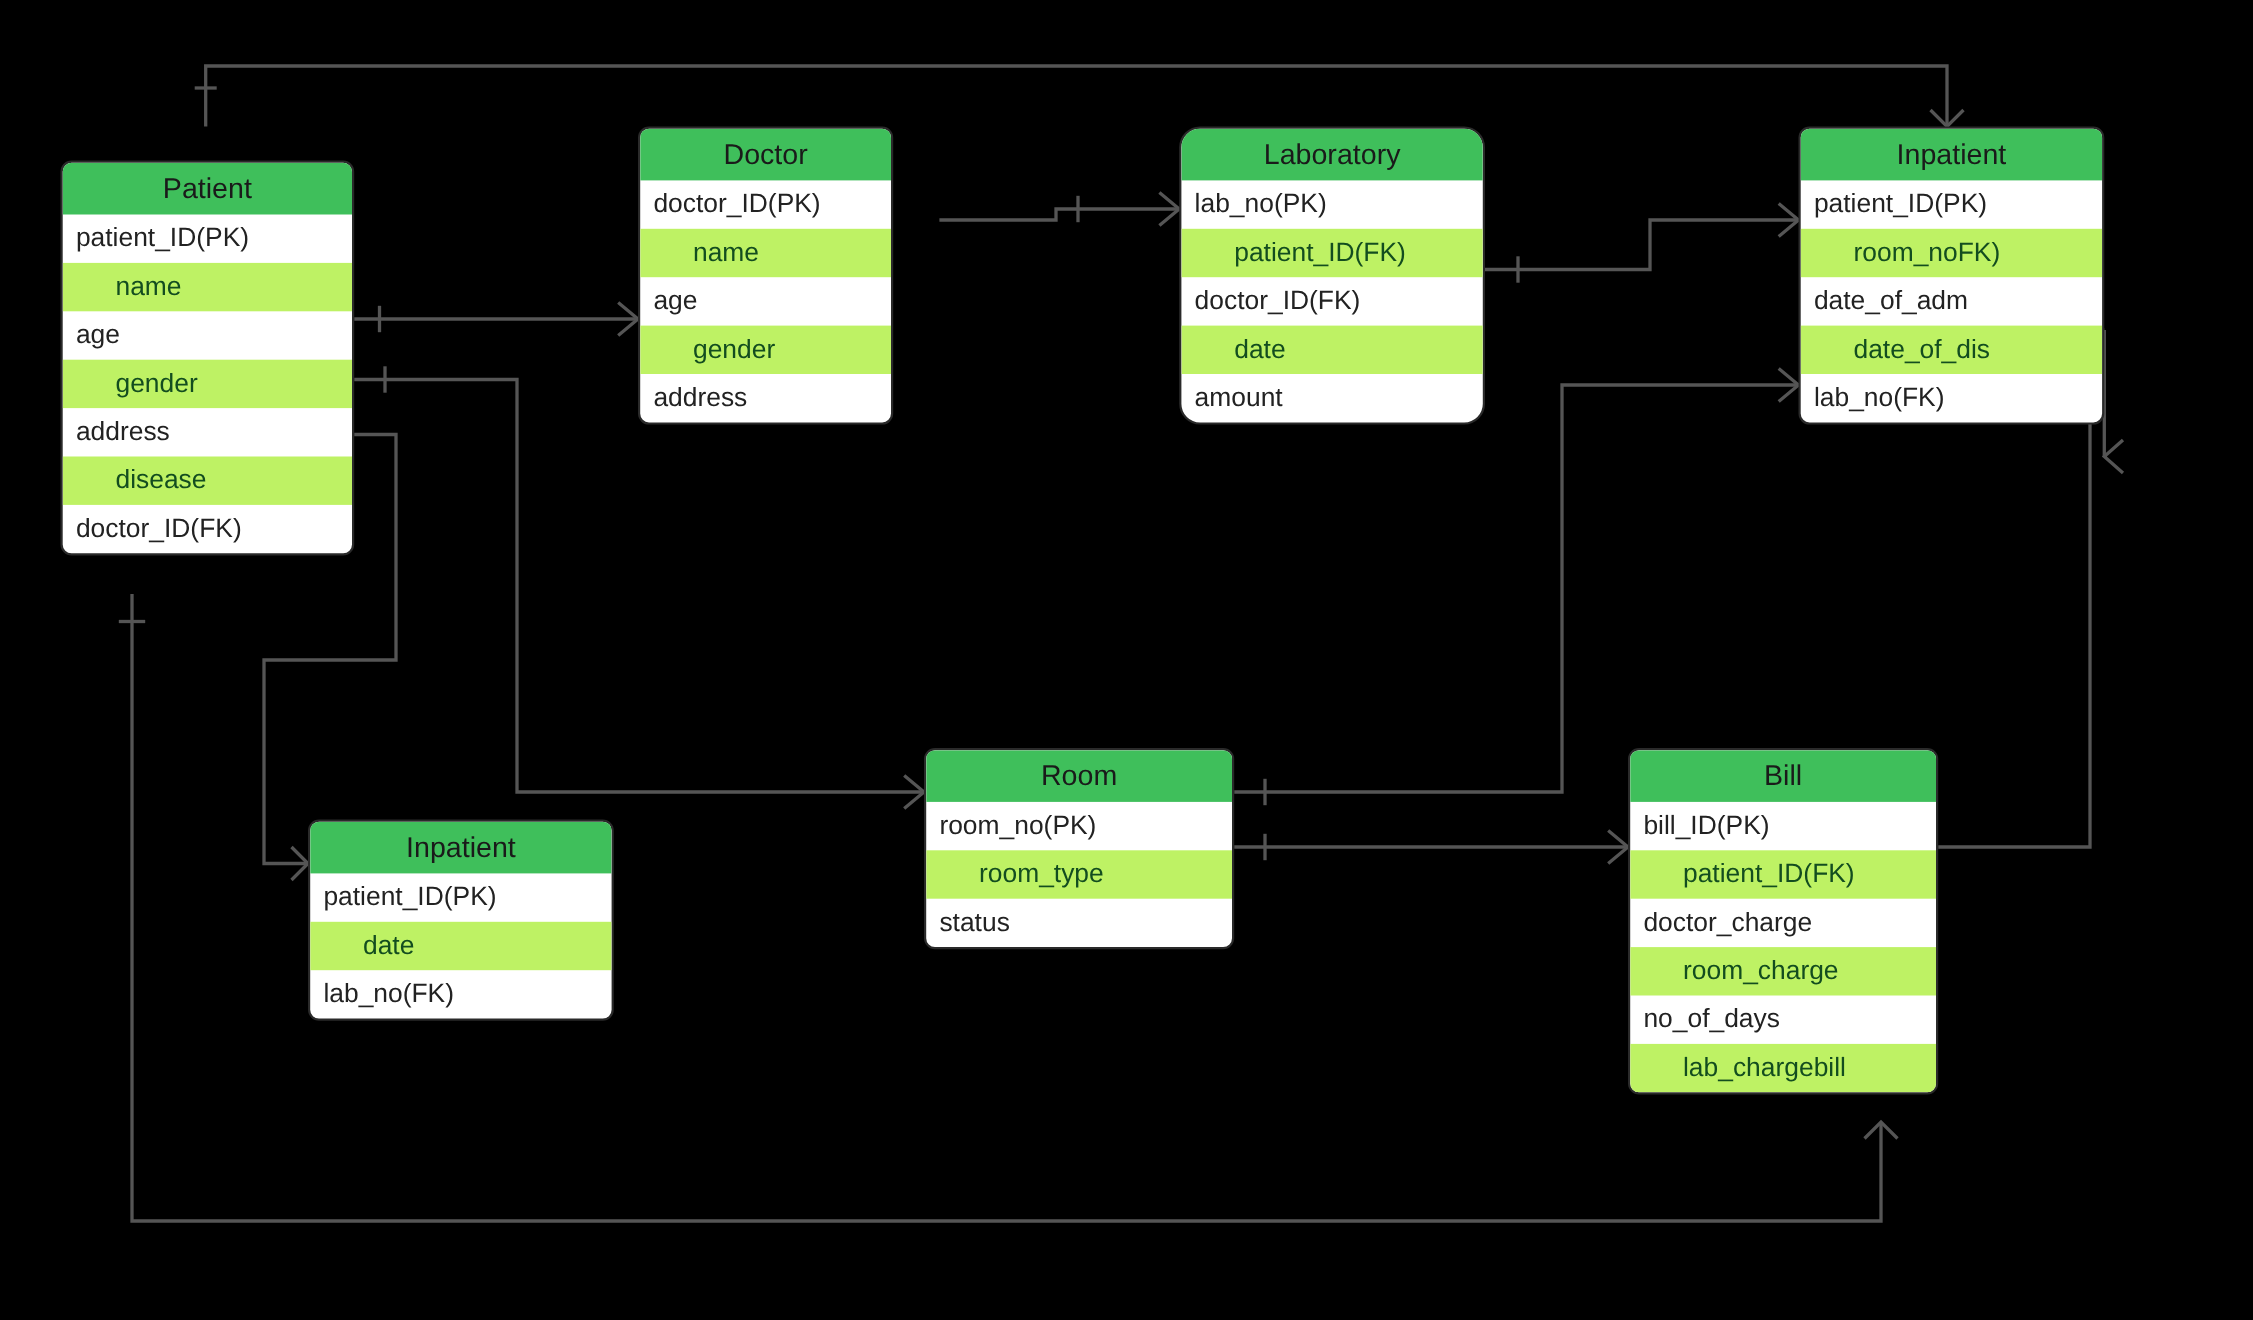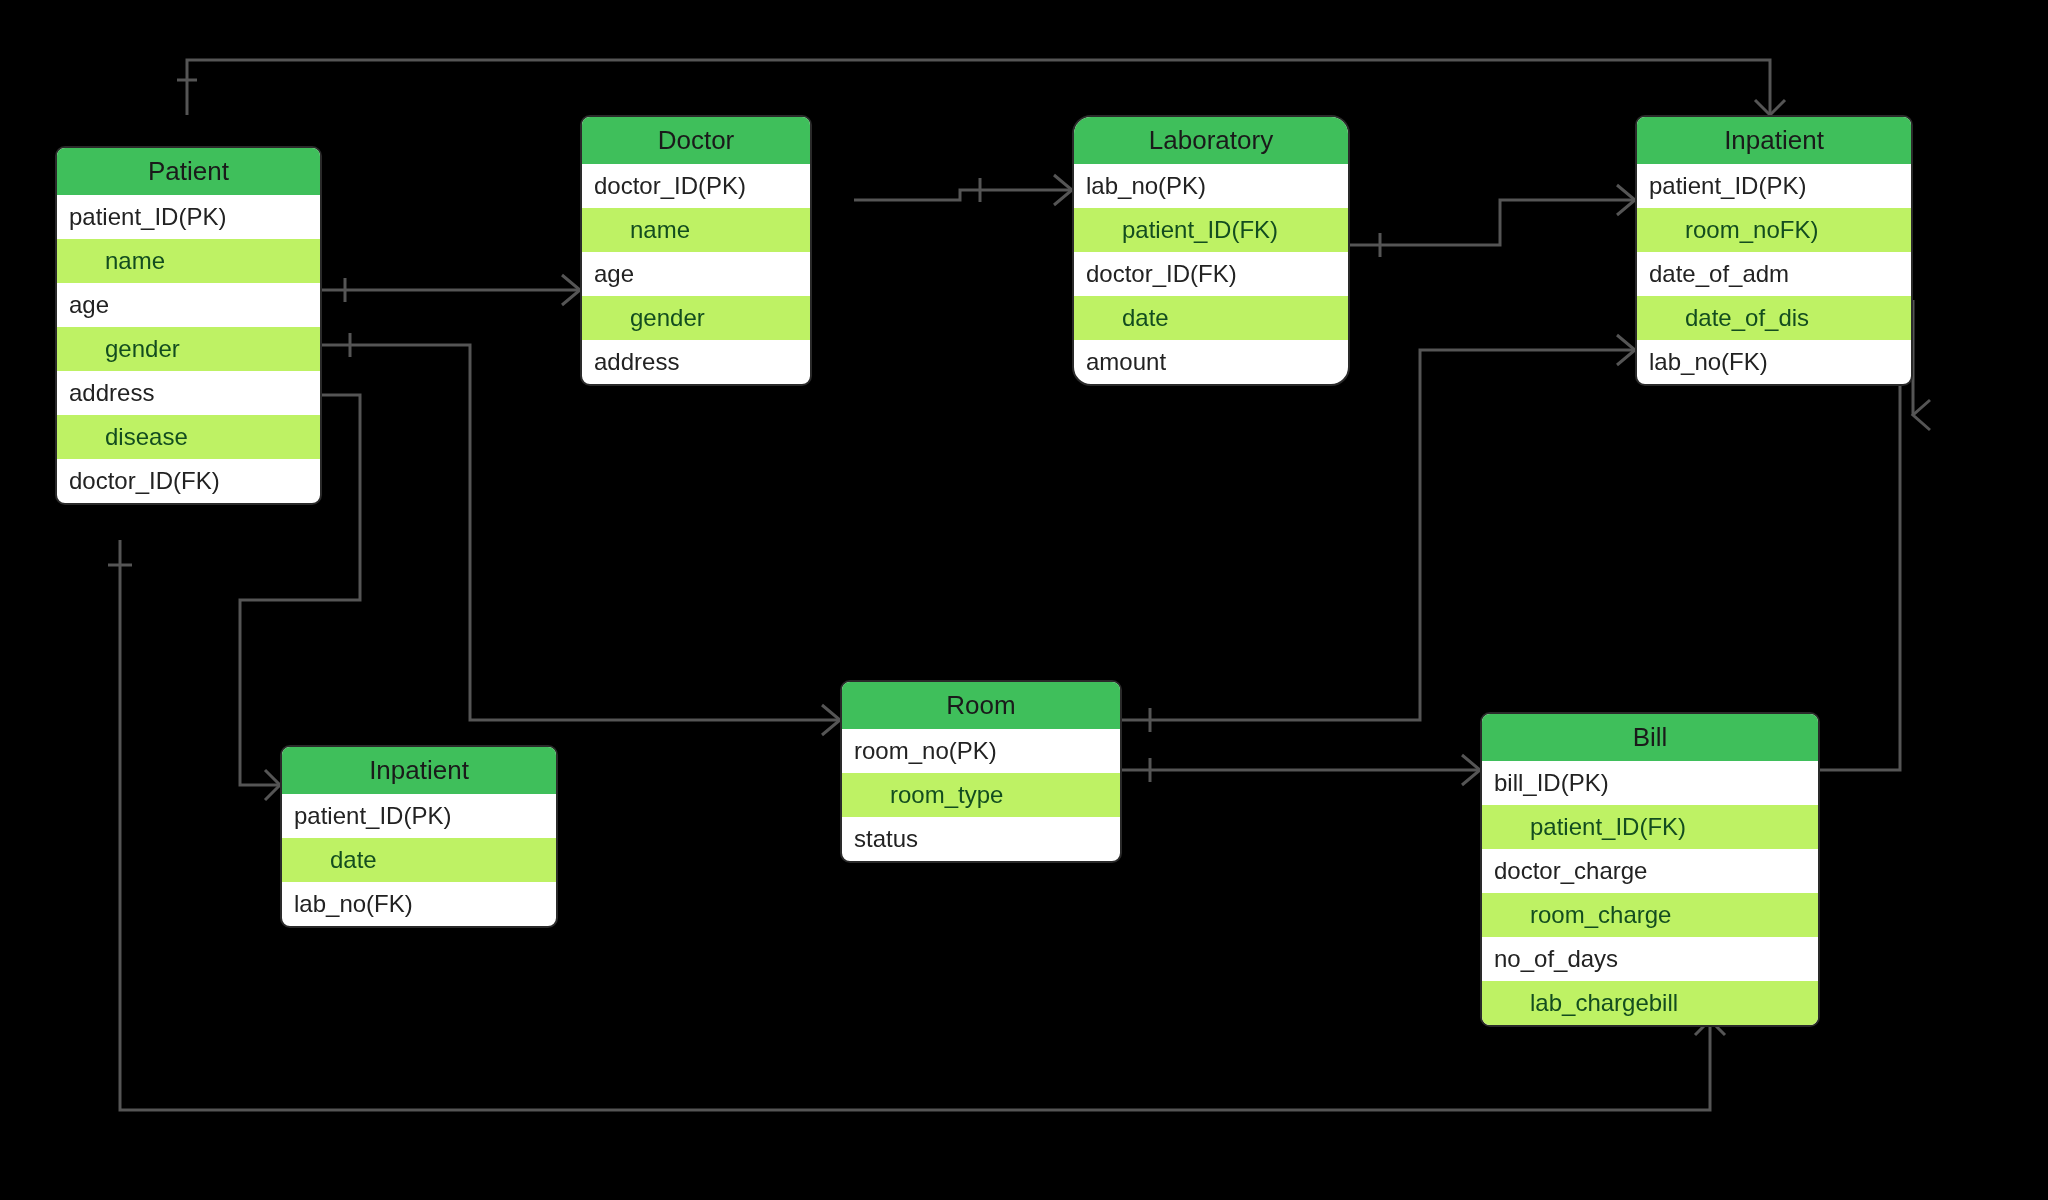--- a/index.html
+++ b/index.html
@@ -151,21 +151,21 @@
     <div class="entity-row">lab_no(FK)</div>
   </div>
 
   <div class="entity" style="left:840px; top:680px; width:282px;">
     <div class="entity-title">Room</div>
     <div class="entity-row">room_no(PK)</div>
     <div class="entity-row alt">room_type</div>
     <div class="entity-row">status</div>
   </div>
 
-  <div class="entity" style="left:1480px; top:680px; width:340px;margin-top:32px;">
+  <div class="entity" style="left:1480px; top:680px; width:282px;">
     <div class="entity-title">Bill</div>
     <div class="entity-row">bill_ID(PK)</div>
     <div class="entity-row alt">patient_ID(FK)</div>
     <div class="entity-row">doctor_charge</div>
     <div class="entity-row alt">room_charge</div>
     <div class="entity-row">no_of_days</div>
     <div class="entity-row alt">lab_chargebill</div>
   </div>
 
 </div>

